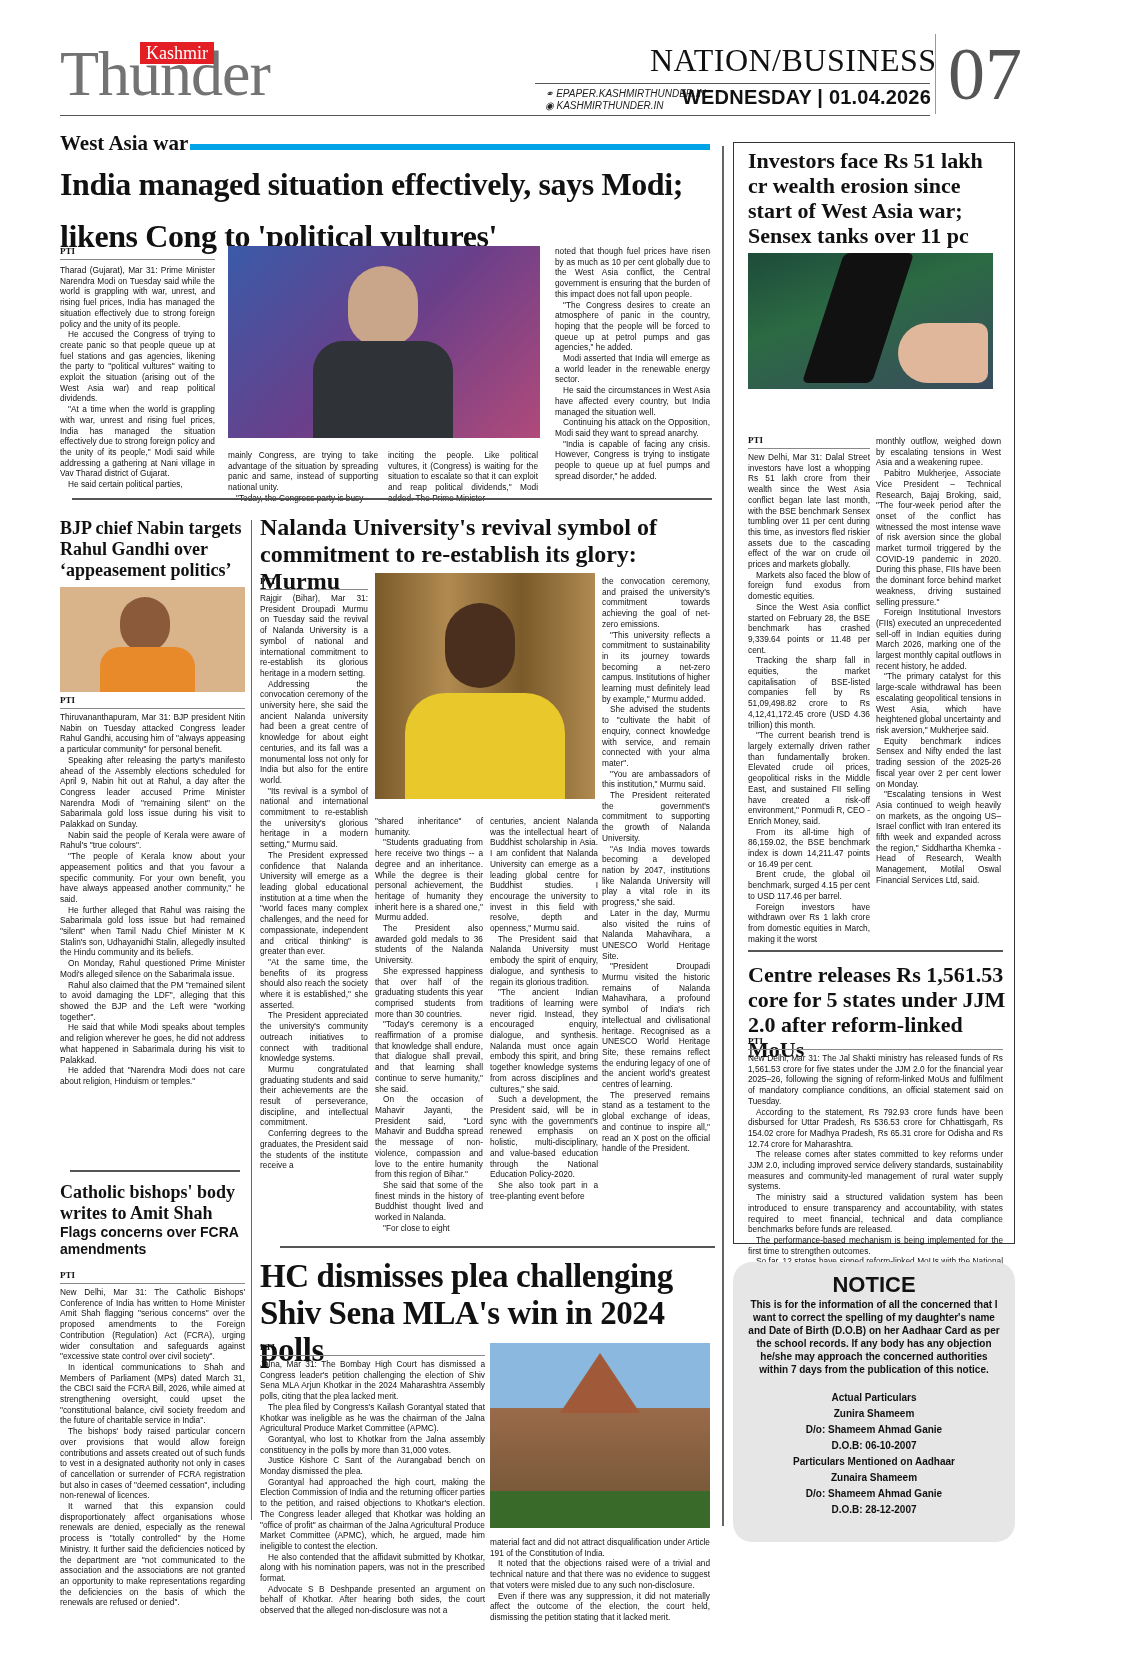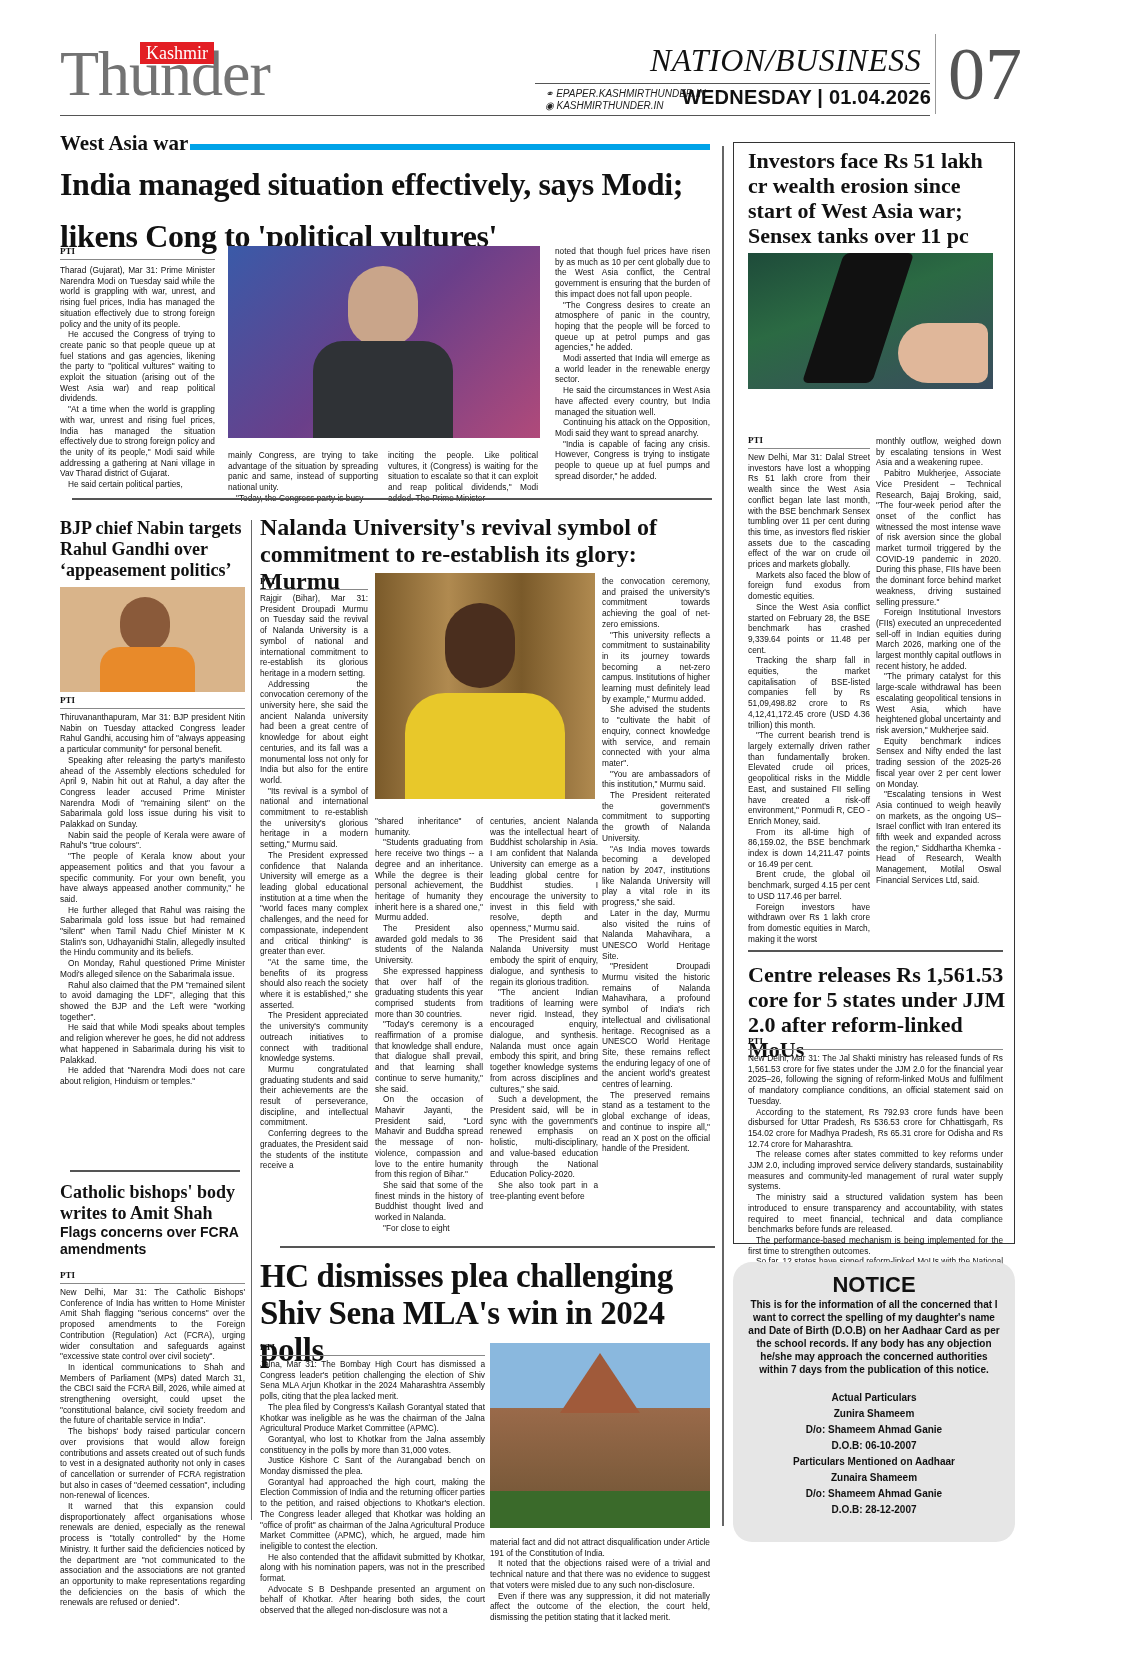--- a/index.html
+++ b/index.html
@@ -2,21 +2,21 @@
 <html><head>
 <meta charset="utf-8">
 <style>
   * { box-sizing: border-box; margin: 0; padding: 0; }
   body { width: 1140px; height: 1669px; background: #fff; font-family: "DejaVu Serif", serif; color: #111; position: relative; overflow: hidden; }
   .abs { position: absolute; }
   .masthead-logo { left: 60px; top: 30px; width: 260px; height: 80px; }
   .kashmir-box { position: absolute; left: 80px; top: 12px; background: #e31e24; color: #fff; font-family: "Liberation Serif", serif; font-size: 18px; padding: 0 6px; line-height: 22px; z-index: 2; }
   .thunder { position: absolute; left: 0; top: 8px; font-family: "Liberation Serif", serif; font-size: 64px; line-height: 72px; letter-spacing: -1px; color: #737373; }
   .rule { background: #555; height: 2px; }
-  .section-title { left: 650px; top: 42px; font-family: "Liberation Serif", serif; font-size: 32px; letter-spacing: 0.5px; color: #111; font-style: italic; }
+  .section-title { left: 650px; top: 42px; font-family: "Liberation Serif", serif; font-size: 32px; letter-spacing: 0.5px; color: #111; }
   .page-num { left: 935px; top: 34px; font-family: "Liberation Serif", serif; font-size: 74px; line-height: 80px; color: #555; border-left: 1px solid #999; padding-left: 12px; }
   .links { left: 545px; top: 88px; font-family: "Liberation Sans", sans-serif; font-size: 10px; line-height: 12px; color: #222; font-style: italic; }
   .date { left: 682px; top: 86px; font-family: "Liberation Sans", sans-serif; font-size: 20px; font-weight: bold; letter-spacing: 0.2px; }
   .kicker { font-family: "Liberation Serif", serif; font-weight: bold; font-size: 21px; }
   .blue-bar { background: #00a3e8; height: 6px; }
   .h1 { font-family: "Liberation Serif", serif; font-weight: bold; font-size: 32px; line-height: 52px; letter-spacing: -0.4px; }
   .h2 { font-family: "Liberation Serif", serif; font-weight: bold; font-size: 22px; line-height: 25px; }
   .h3 { font-family: "Liberation Serif", serif; font-weight: bold; font-size: 18px; line-height: 21px; }
   .sub { font-family: "Liberation Sans", sans-serif; font-weight: bold; font-size: 14px; line-height: 17px; }
   .byline { font-family: "Liberation Serif", serif; font-weight: bold; font-size: 9px; border-bottom: 1px solid #888; padding-bottom: 3px; }

